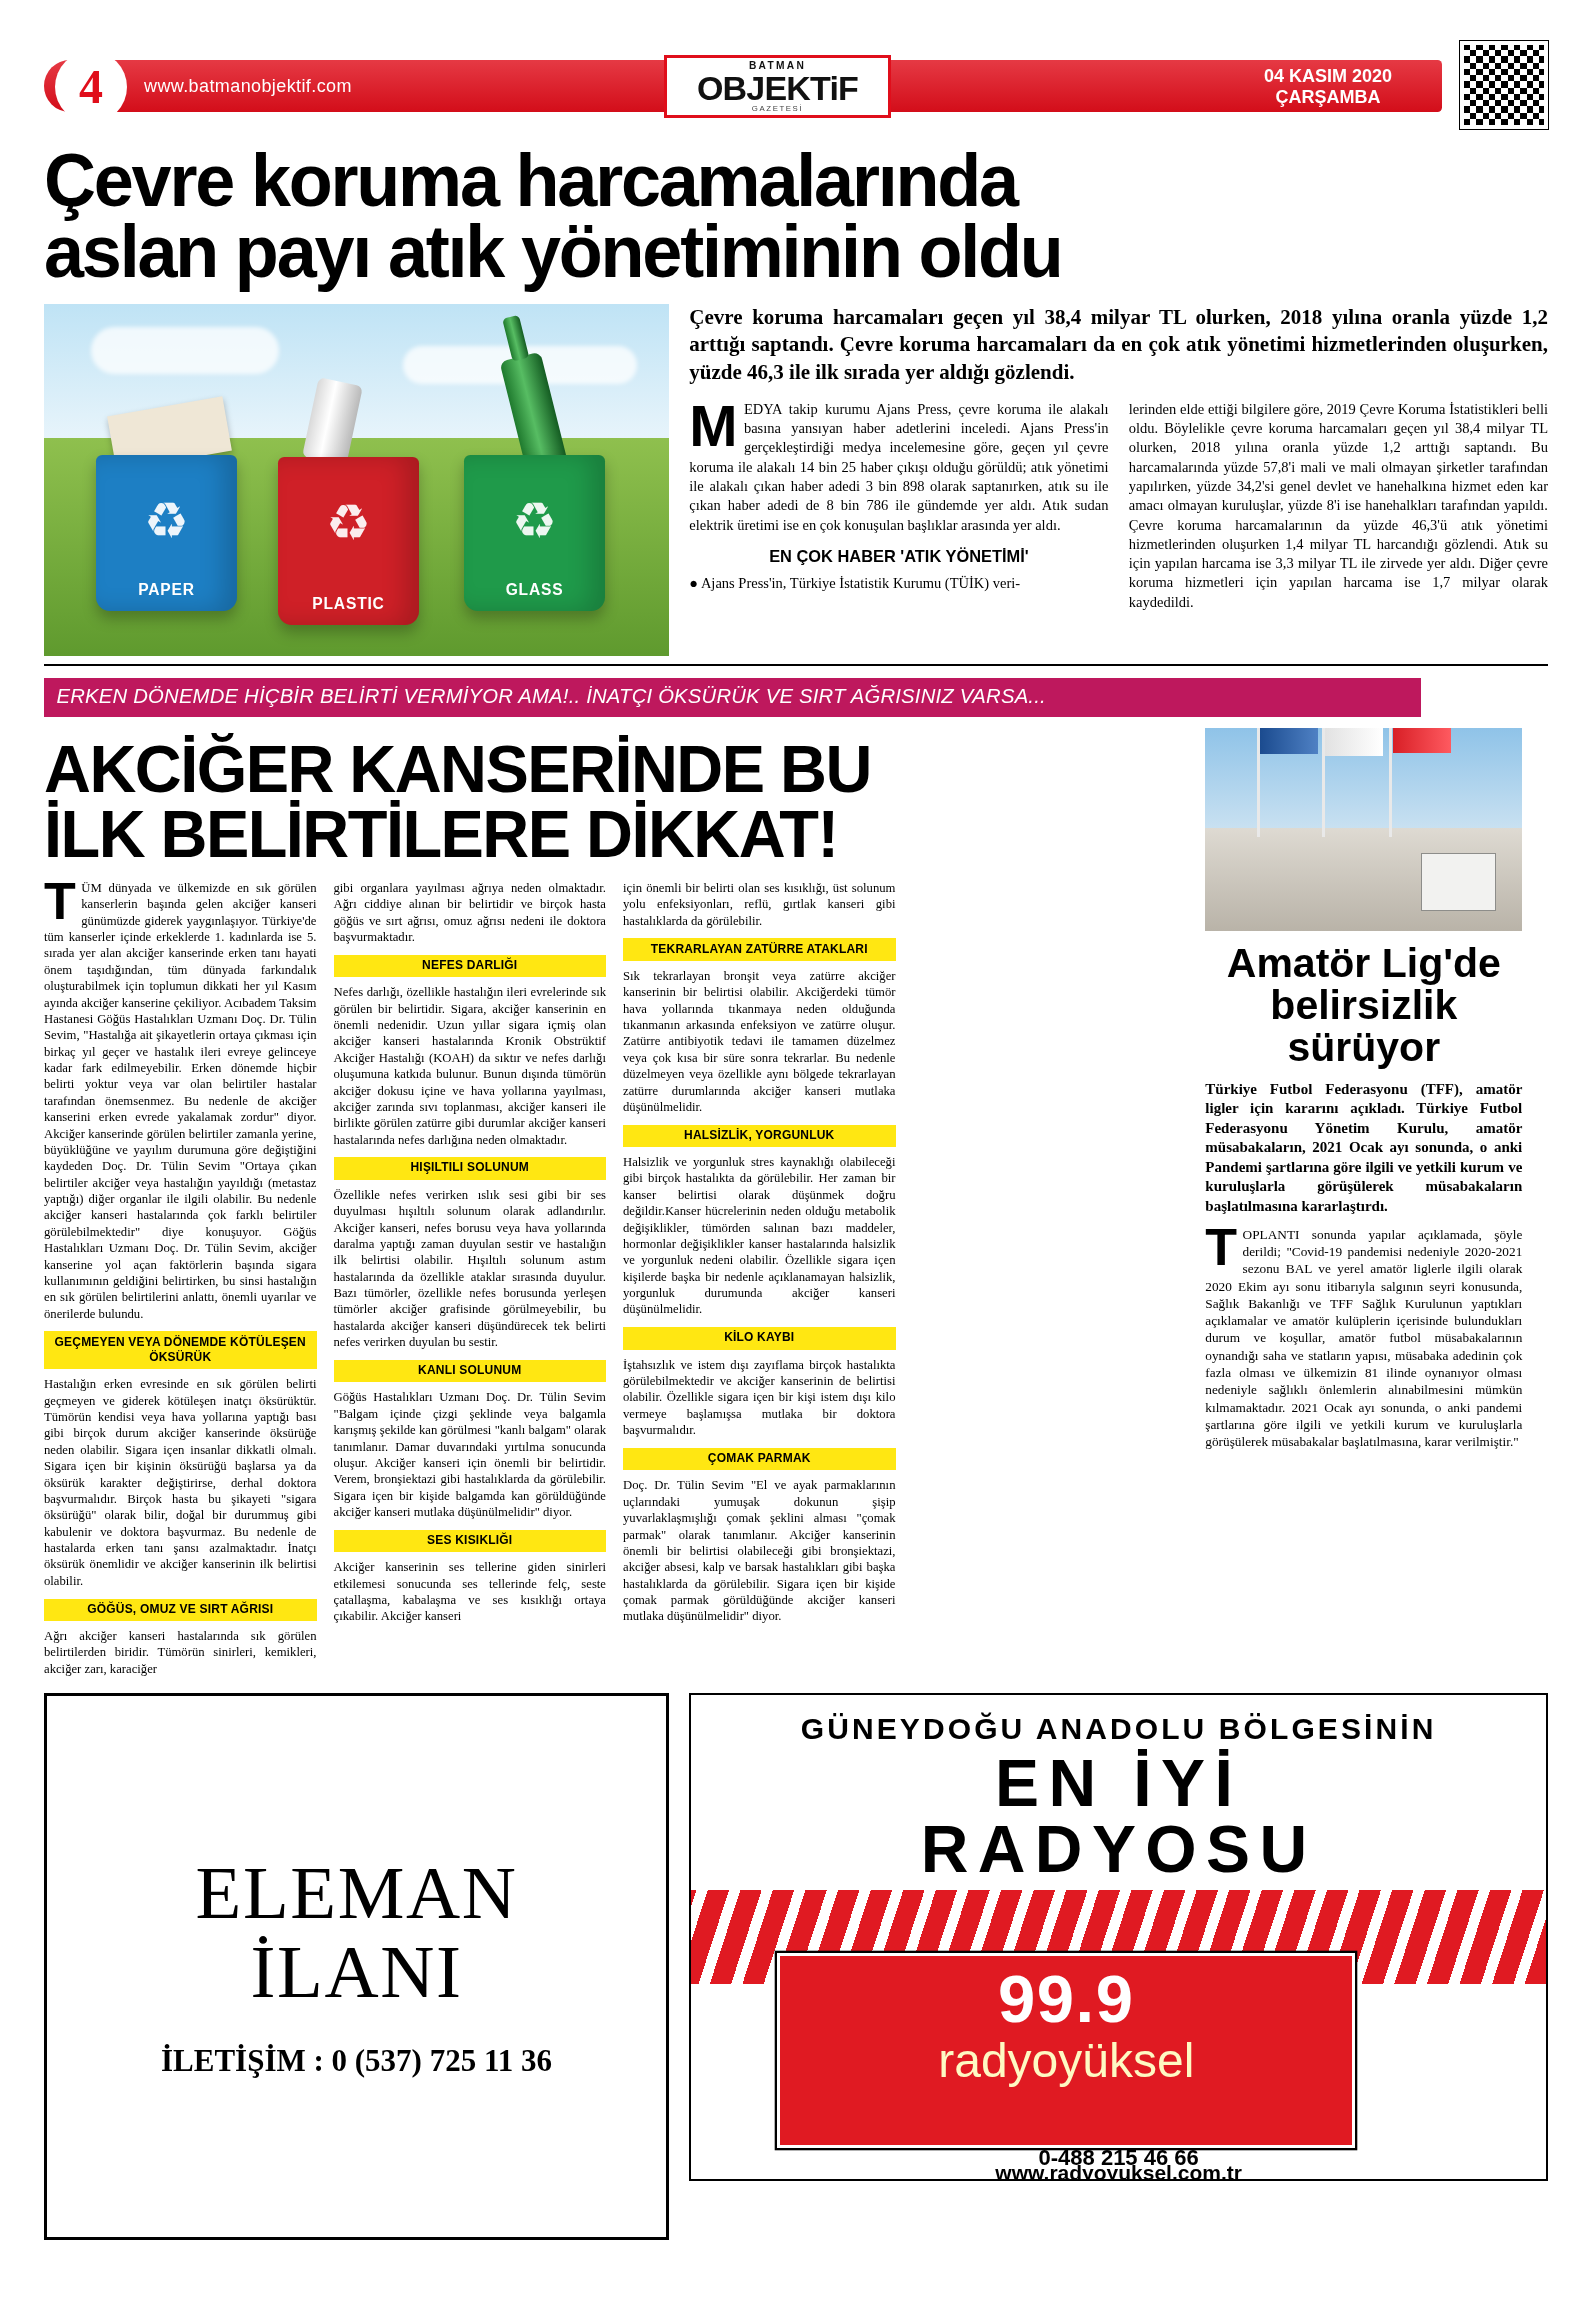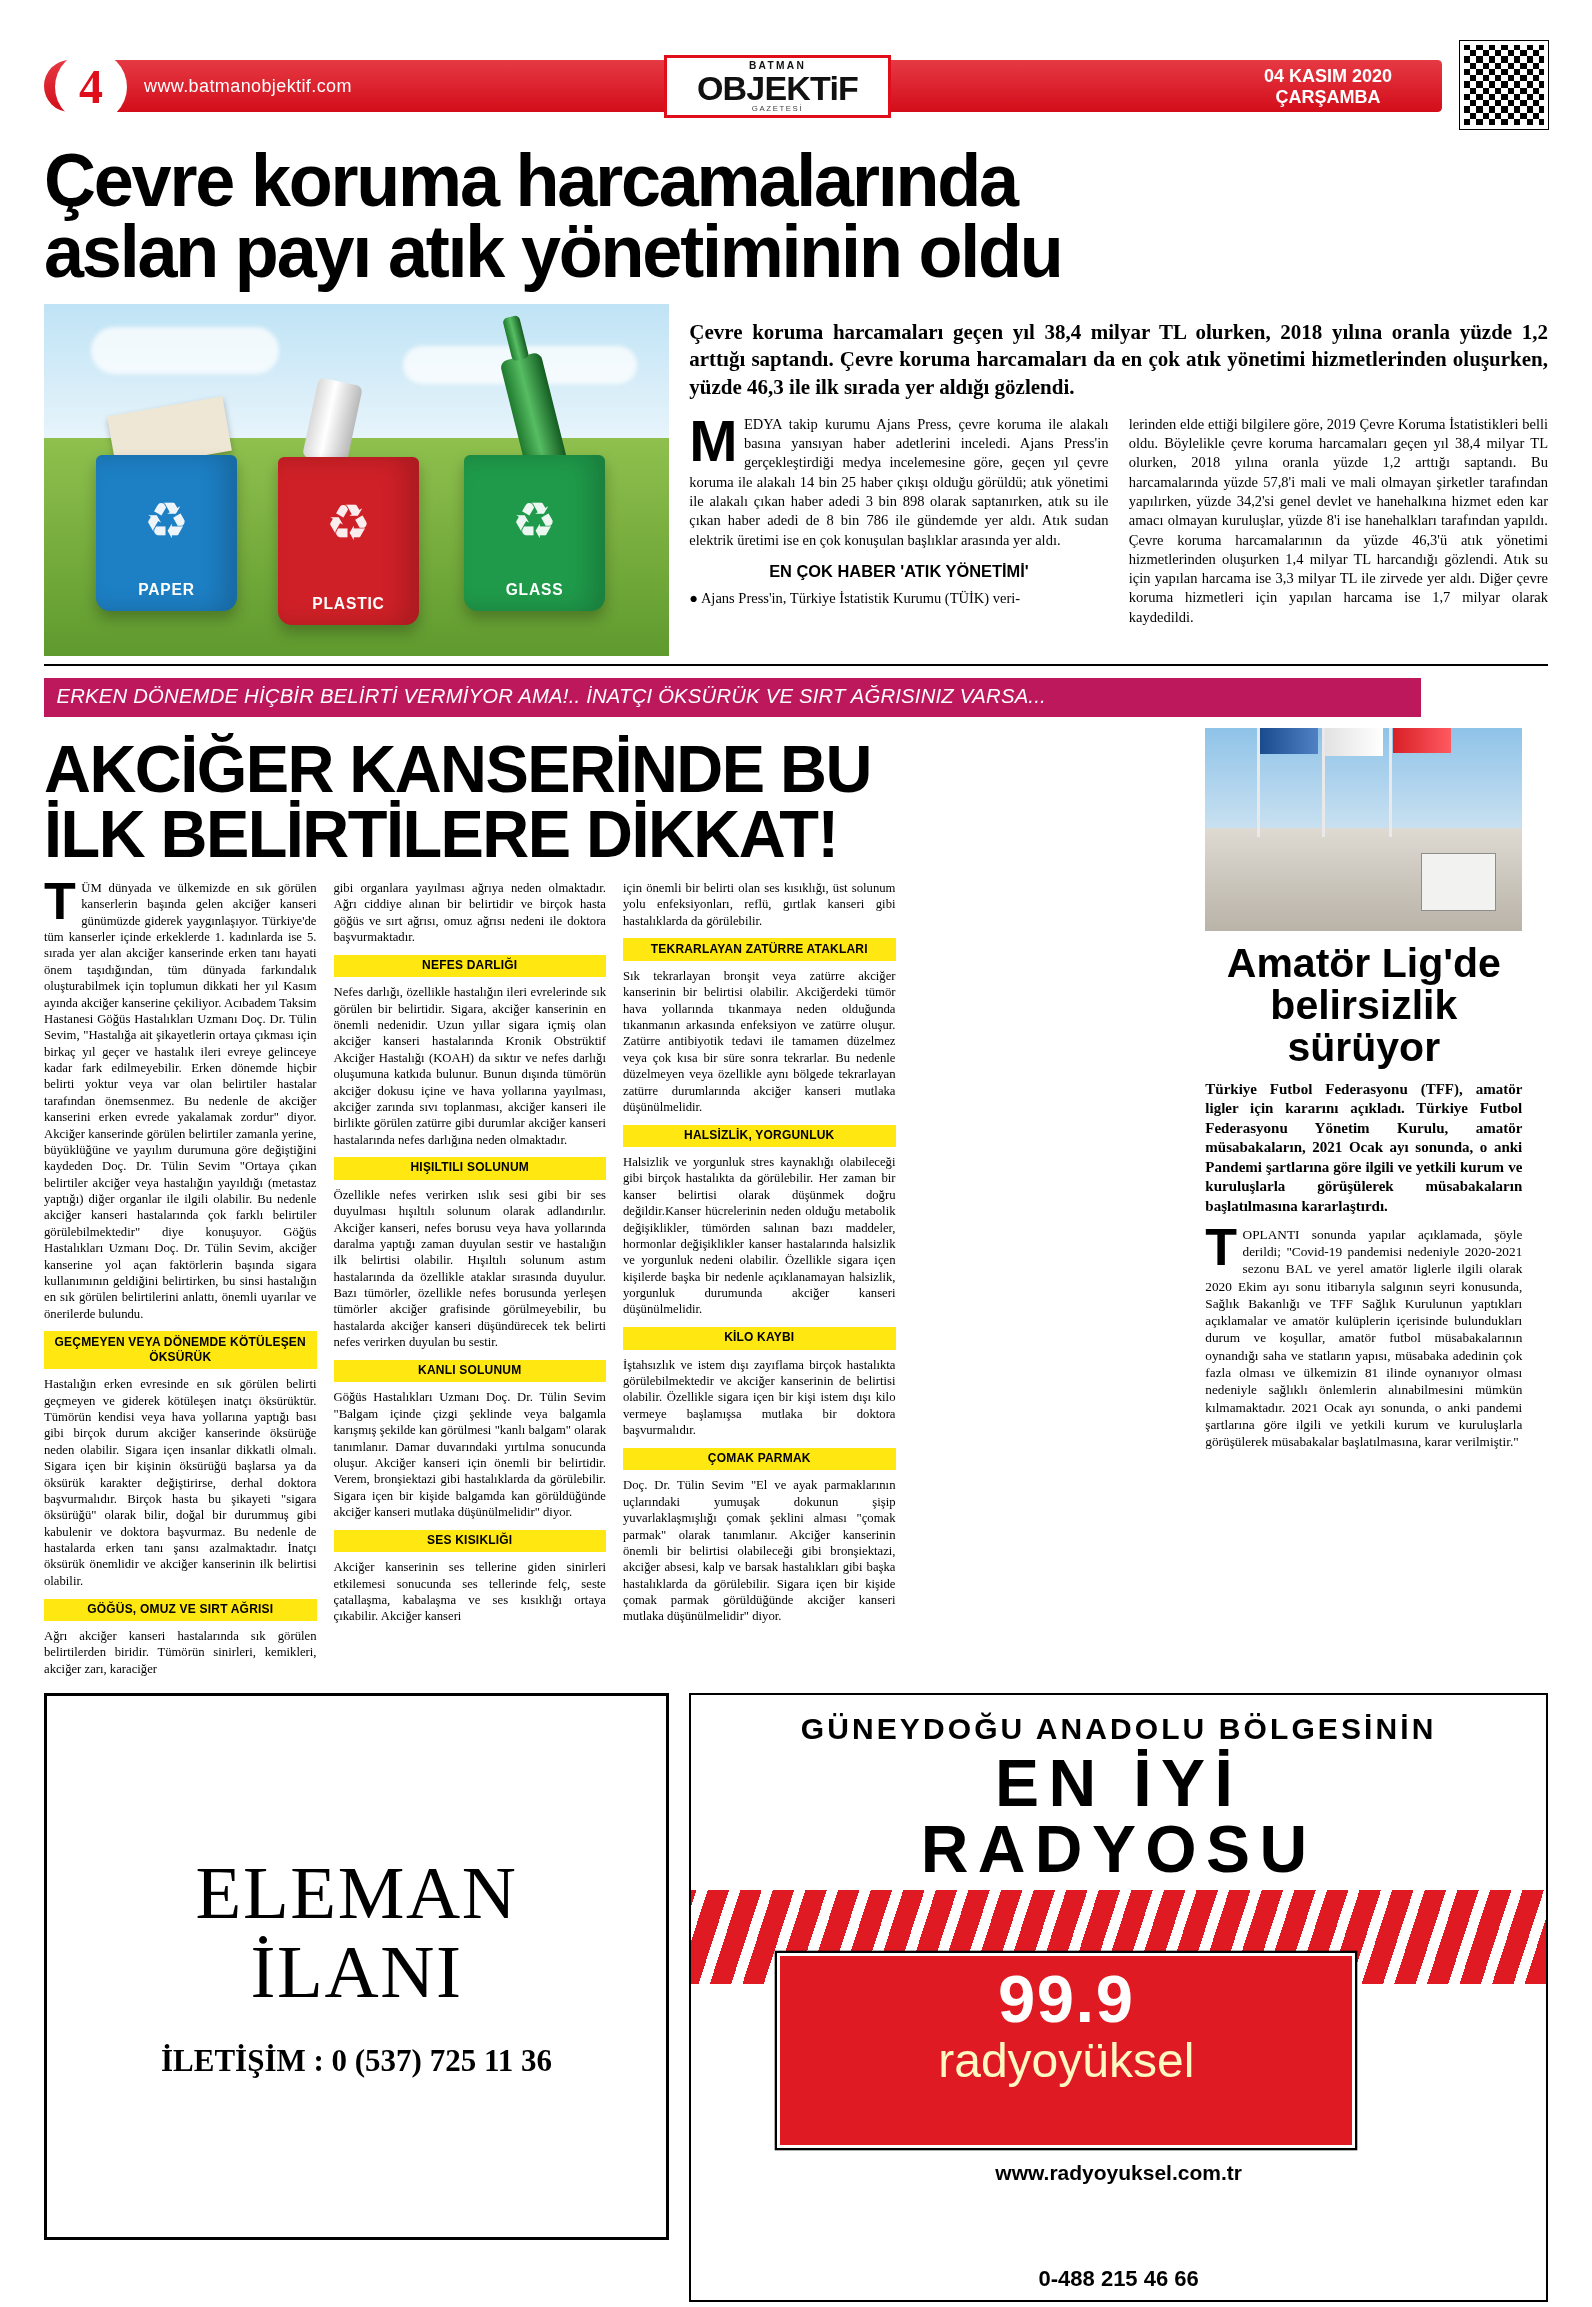--- a/index.html
+++ b/index.html
@@ -112,21 +112,21 @@
   .bottle{
     position:absolute; left:469px; bottom:184px; width:42px; height:117px;
     background:linear-gradient(90deg,#1f7a2e,#57bd63 45%,#145c22);
     border-radius:7.8px 7.8px 4.7px 4.7px; transform:rotate(-14deg);
   }
   .bottle:before{
     content:""; position:absolute; left:12.5px; top:-41px; width:17px; height:44px;
     background:linear-gradient(90deg,#1f7a2e,#57bd63 45%,#145c22); border-radius:4.7px;
   }
 
-  .lead-text { flex:1;margin-top:15px; }
+  .lead-text { flex:1; }
   .lead-standfirst {
     font-family:"Liberation Serif", serif;
     font-size:21px; line-height:1.3; font-weight:bold; text-align:justify;
   }
   .lead-cols { display:flex; gap:20.3px; margin-top:14px; }
   .lead-col { width:50%; font-family:"Liberation Serif", serif; font-size:14.5px; line-height:1.33; text-align:justify; }
   .dropcap-wrap{ }
   .dropcap {
     float:left; font-family:"Liberation Sans", sans-serif; font-weight:bold;
     font-size:58px; line-height:.78; margin:3.1px 6.3px 0 0;
@@ -212,21 +212,21 @@
     width:625px; height:547px; border:3.1px solid #000; position:relative;
     display:flex; flex-direction:column; align-items:center; justify-content:center;
     font-family:"Liberation Serif", serif; text-align:center; padding:15.6px;
   }
   .ad-eleman h2{ font-size:75px; margin:0; font-weight:normal; letter-spacing:1.6px; line-height:1.05;}
   .ad-eleman h3{ font-size:75px; margin:0 0 31px; font-weight:normal; letter-spacing:1.6px; line-height:1.05;}
   .ad-eleman .it{ font-style:italic; font-size:26.6px; line-height:1.35; margin-bottom:36px;}
   .ad-eleman .tel{ font-size:31px; font-weight:bold; }
 
   .ad-radio {
-    flex:1; height:609px; border:2.3px solid #000; position:relative; overflow:hidden;
+    flex:1; height:488px; border:2.3px solid #000; position:relative; overflow:hidden;
     background:#fff;
   }
   .ad-radio .l1{
     text-align:center; font-family:"Liberation Sans", sans-serif; font-weight:bold;
     font-size:30px; letter-spacing:3.1px; margin-top:17px;
   }
   .ad-radio .l2{
     text-align:center; font-family:"Liberation Sans", sans-serif; font-weight:bold;
     font-size:66px; letter-spacing:9.4px; line-height:1.0; margin-top:4.7px;
   }

